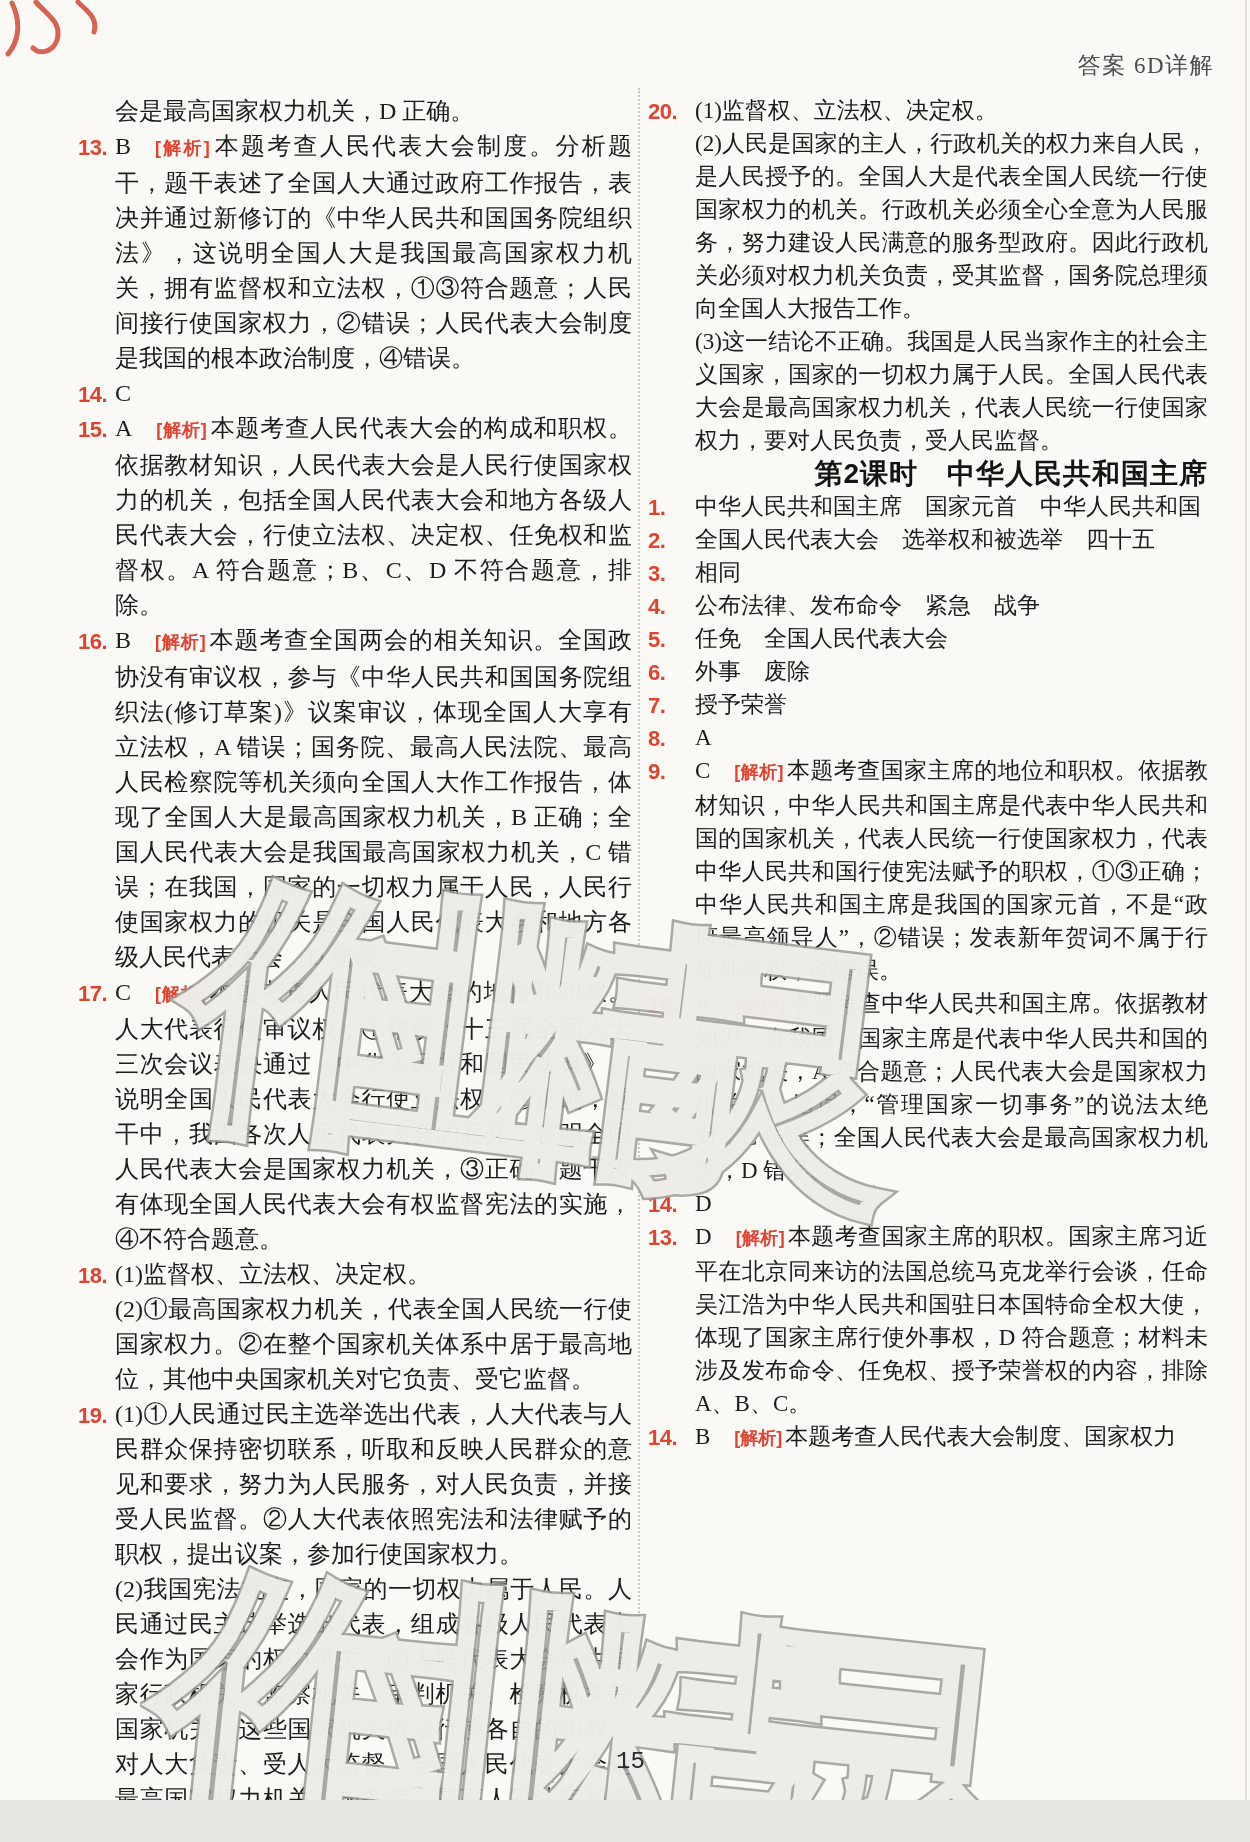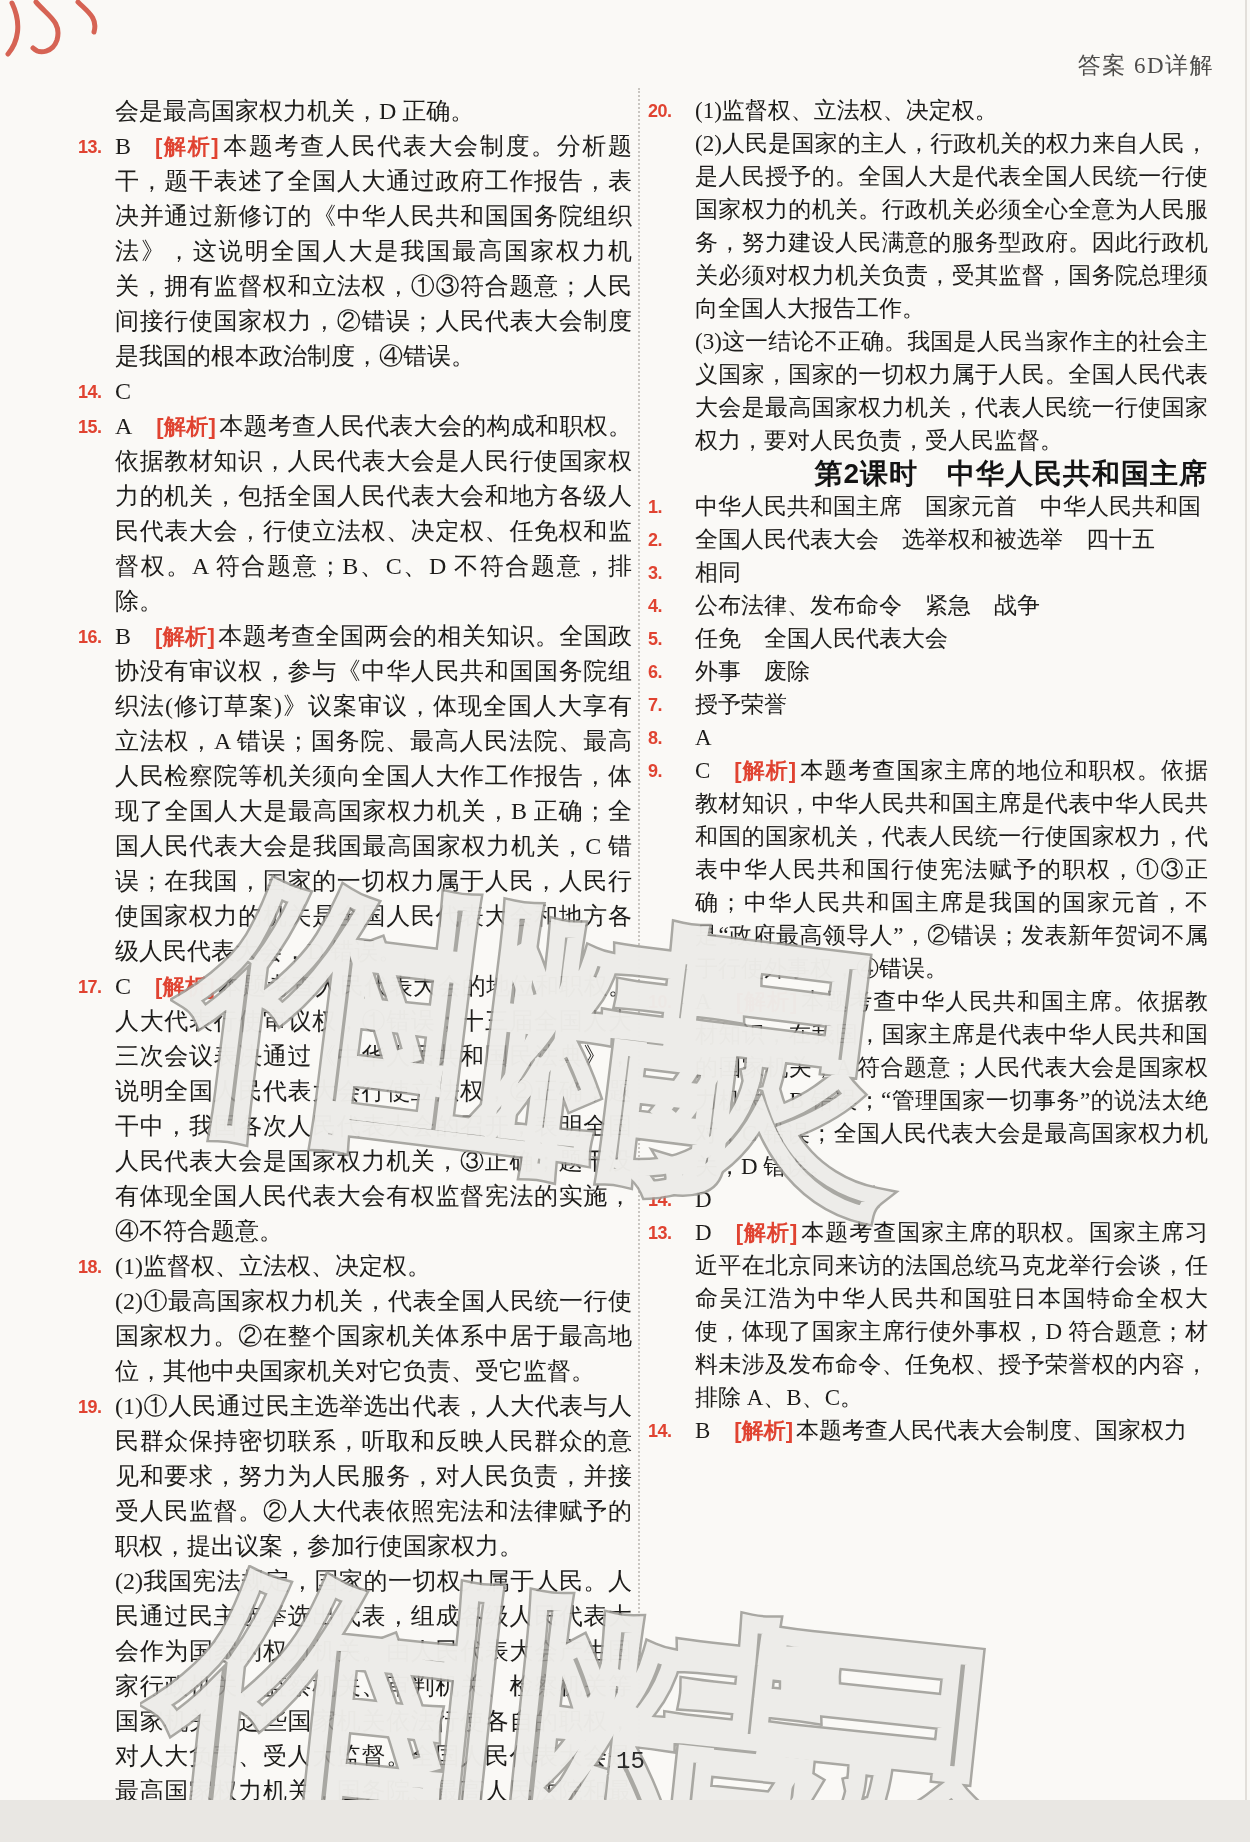--- a/index.html
+++ b/index.html
@@ -21,26 +21,26 @@
     border-left:2px dotted #c9c6c1;
   }
   .col{ position:absolute; text-align:justify; }
   .col-left{ left:78px; top:94px; width:554px; font-size:24px; line-height:35px; }
   .col-right{ left:648px; top:94px; width:560px; font-size:23px; line-height:33px; }
   .item{ position:relative; }
   .col-left .item{ padding-left:37px; }
   .col-right .item{ padding-left:47px; }
   .num{
     position:absolute; left:0; top:1px; color:var(--red); font-weight:700;
-    font-family:"Liberation Sans","DejaVu Sans",sans-serif; font-size:18px;
+    font-family:"Liberation Sans","DejaVu Sans",sans-serif; font-size:22px;
     letter-spacing:-0.5px;
   }
   .ans{ margin-right:24px; }
   .analysis{
-    color:var(--red); font-weight:700; font-size:22px; margin-right:3px;
+    color:var(--red); font-weight:700; font-size:18px; margin-right:3px;
     font-family:"Liberation Sans","DejaVu Sans",sans-serif;
   }
   .section-header{
     text-align:right; font-weight:700; font-size:28px; color:#141414;
     font-family:"Liberation Sans","DejaVu Sans",sans-serif; letter-spacing:1px;
   }
   .page-number{
     position:absolute; left:616px; top:1748px; font-size:24px; color:#2a2a2a;
     font-family:Liberation Mono, monospace;
   }

